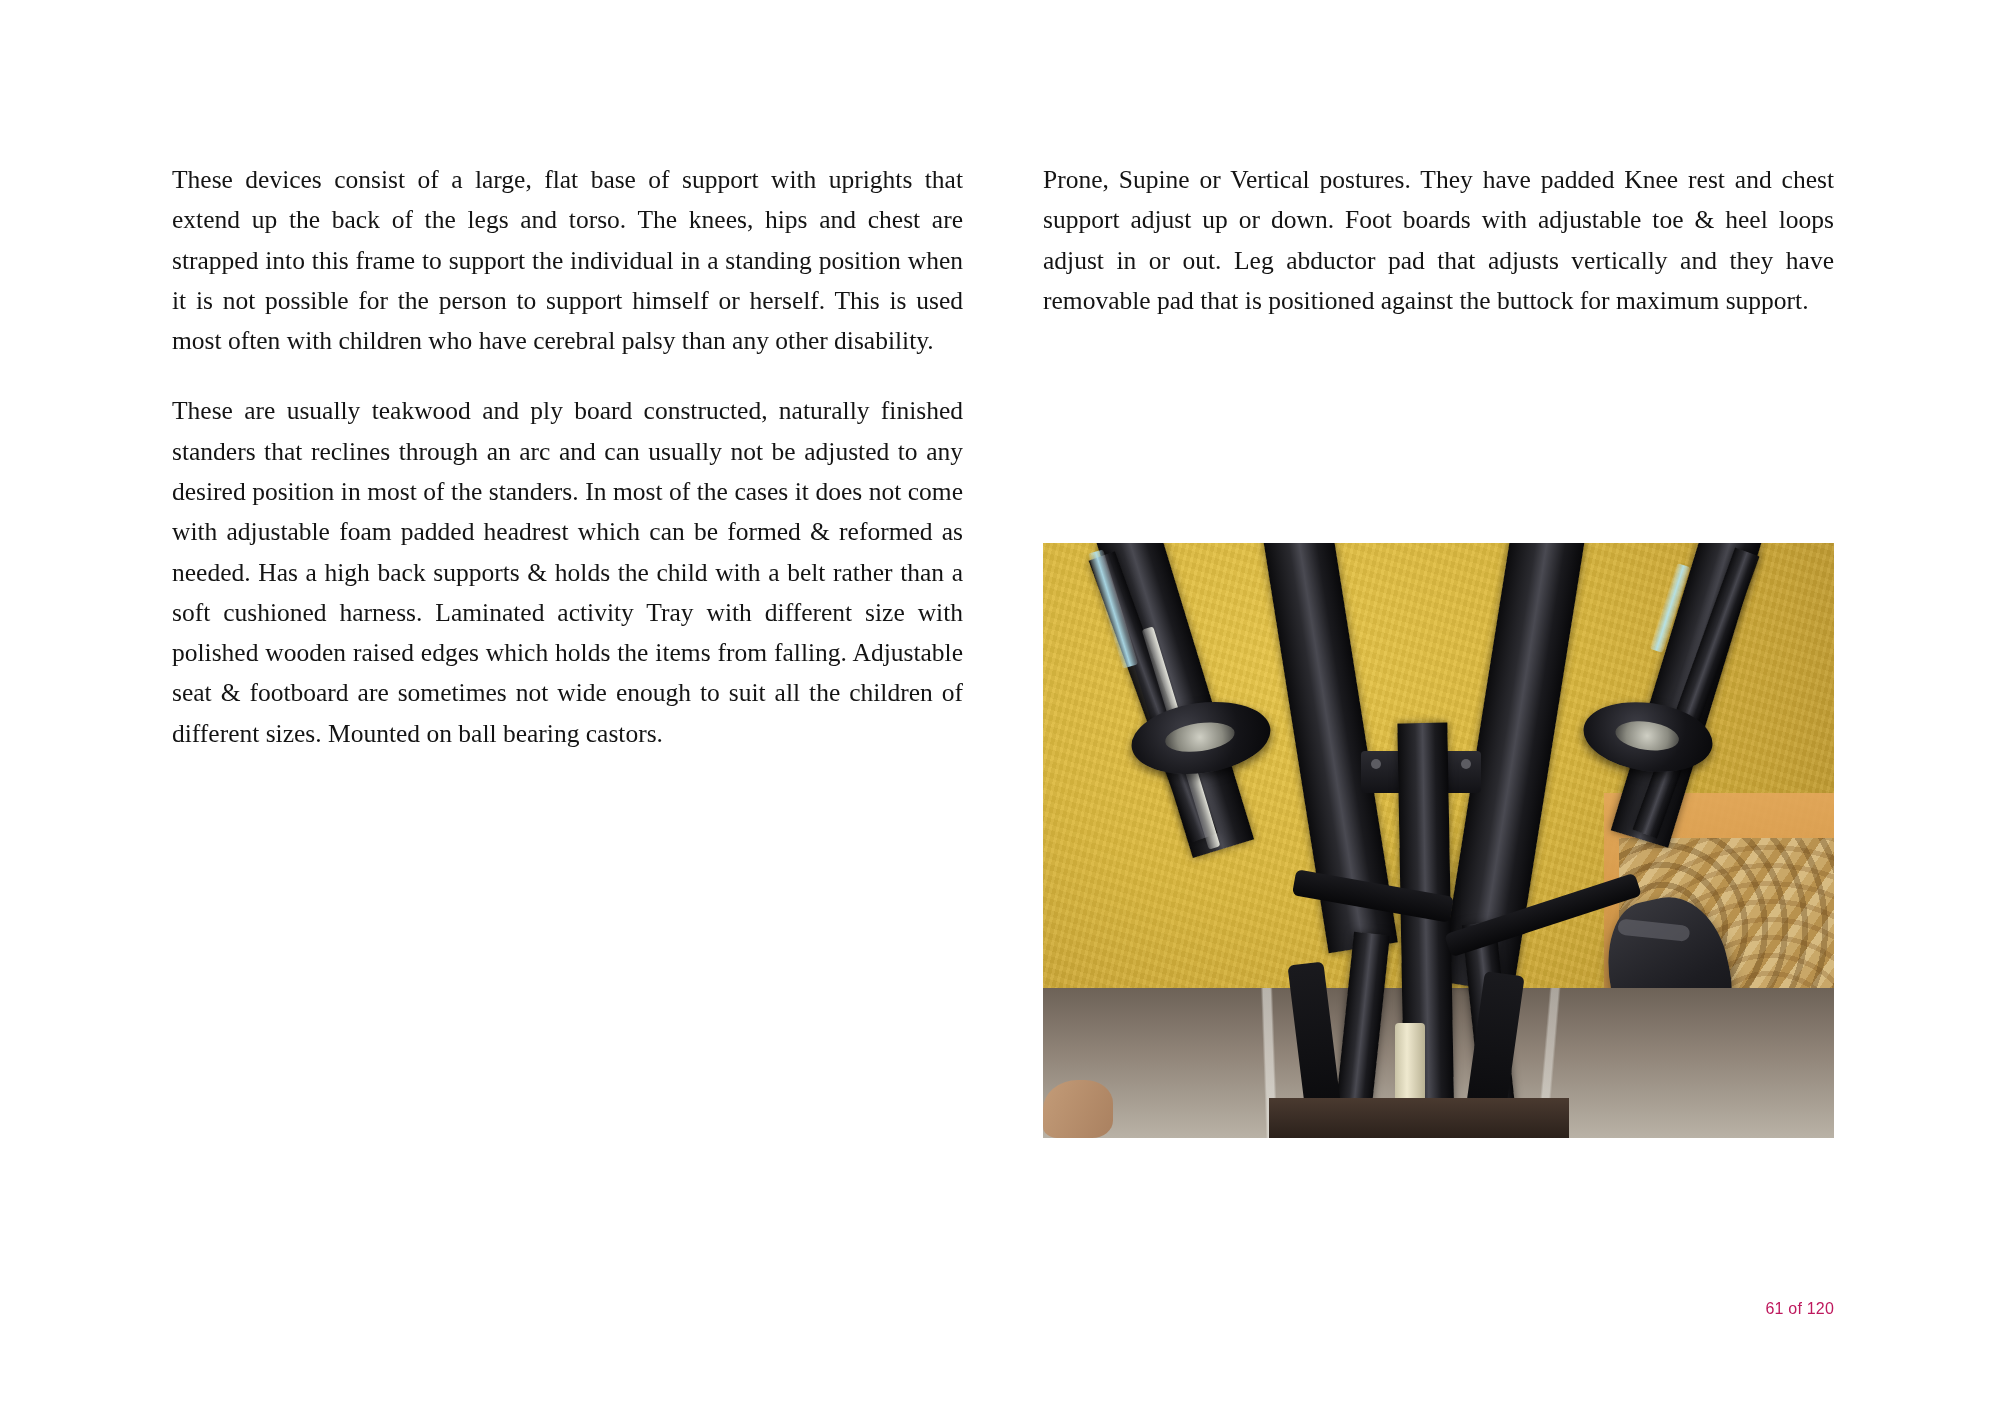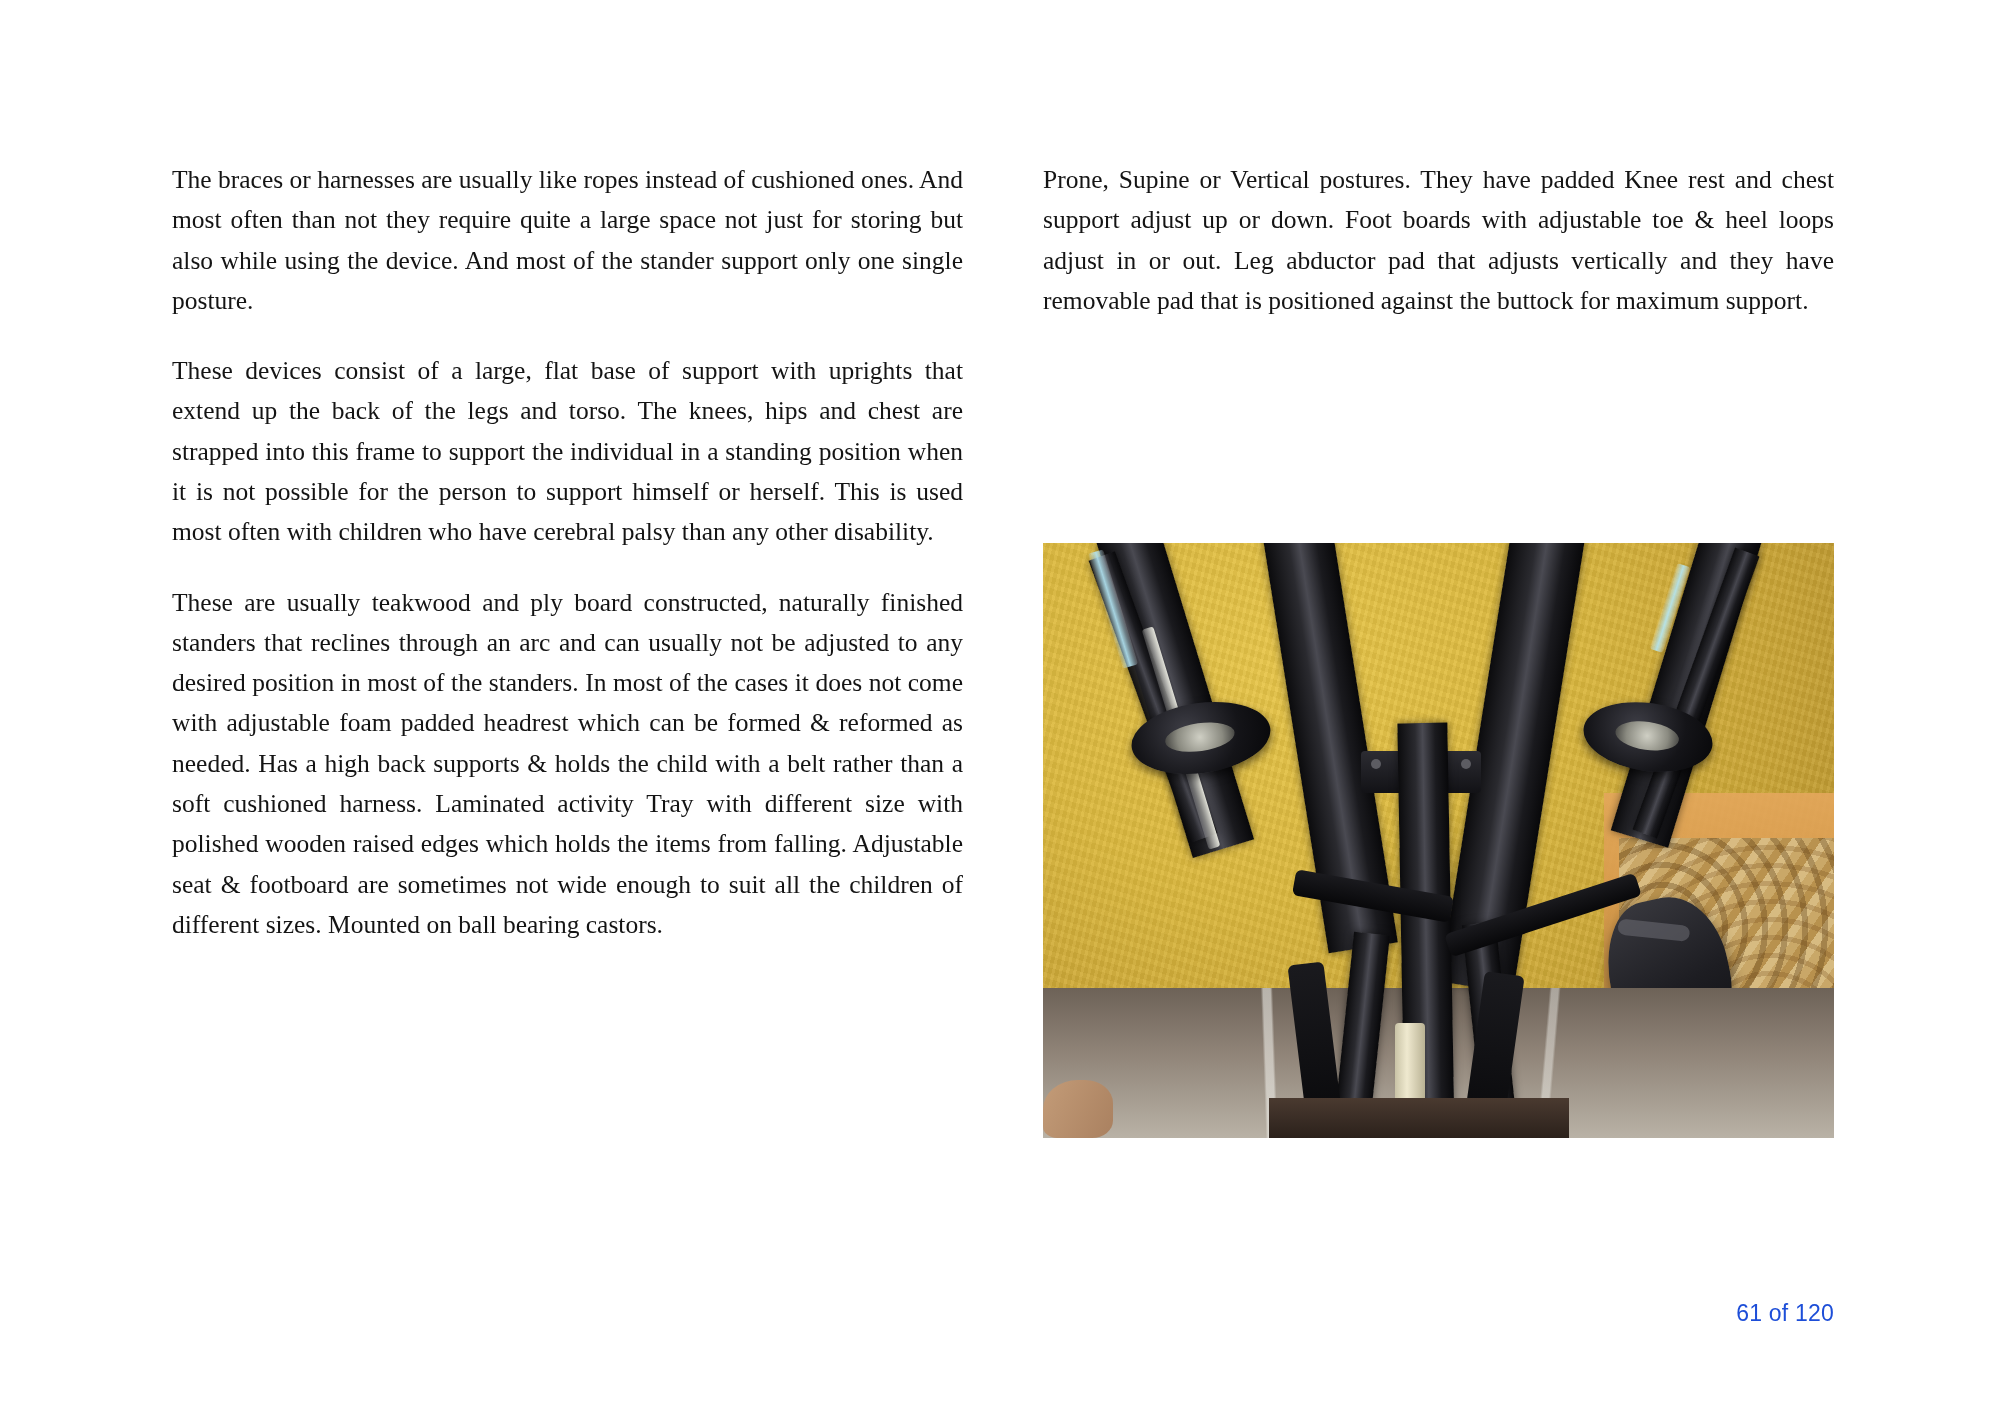--- a/index.html
+++ b/index.html
@@ -223,35 +223,34 @@
     width: 70px;
     height: 58px;
     background: linear-gradient(120deg, #c59c77 0%, #a97e5c 100%);
     border-radius: 50% 40% 30% 20%;
     opacity: .95;
   }
   .footer {
     position: absolute;
     right: 166px;
     top: 1300px;
-    font-size: 23px;
+    font-size: 16px;
     font-family: "Liberation Sans", sans-serif;
-    color: #1d4ed8;
+    color: #be185d;
     letter-spacing: .2px;
   }
 </style>
 </head>
 <body>
 
 <div class="page">
 
   <div class="columns">
 
     <div class="col">
-      <p class="para">The braces or harnesses are usually like ropes instead of cushioned ones. And most often than not they require quite a large space not just for storing but also while using the device. And most of the stander support only one single posture.</p>
       <p class="para">These devices consist of a large, flat base of support with uprights that extend up the back of the legs and torso. The knees, hips and chest are strapped into this frame to support the individual in a standing position when it is not possible for the person to support himself or herself. This is used most often with children who have cerebral palsy than any other disability.</p>
       <p class="para">These are usually teakwood and ply board constructed, naturally finished standers that reclines through an arc and can usually not  be adjusted to any desired position in most of the standers. In most of the cases it does not come with adjustable foam padded headrest which can be formed &amp; reformed as needed. Has a high back supports &amp; holds the child with a belt rather than a soft cushioned harness. Laminated activity Tray with different size with polished wooden raised edges which holds the items from falling. Adjustable seat &amp; footboard are sometimes not wide enough to suit all the children of different sizes. Mounted on ball bearing castors.</p>
     </div>
 
     <div class="col-right">
       <p class="para">Prone, Supine or Vertical postures. They have padded Knee rest and chest support adjust up or down. Foot boards with adjustable toe &amp; heel loops adjust in or out. Leg abductor pad that adjusts vertically and they   have removable pad that is positioned against the buttock for maximum support.</p>
 
       <div class="figure">
         <div class="photo">
           <div class="board"></div>

